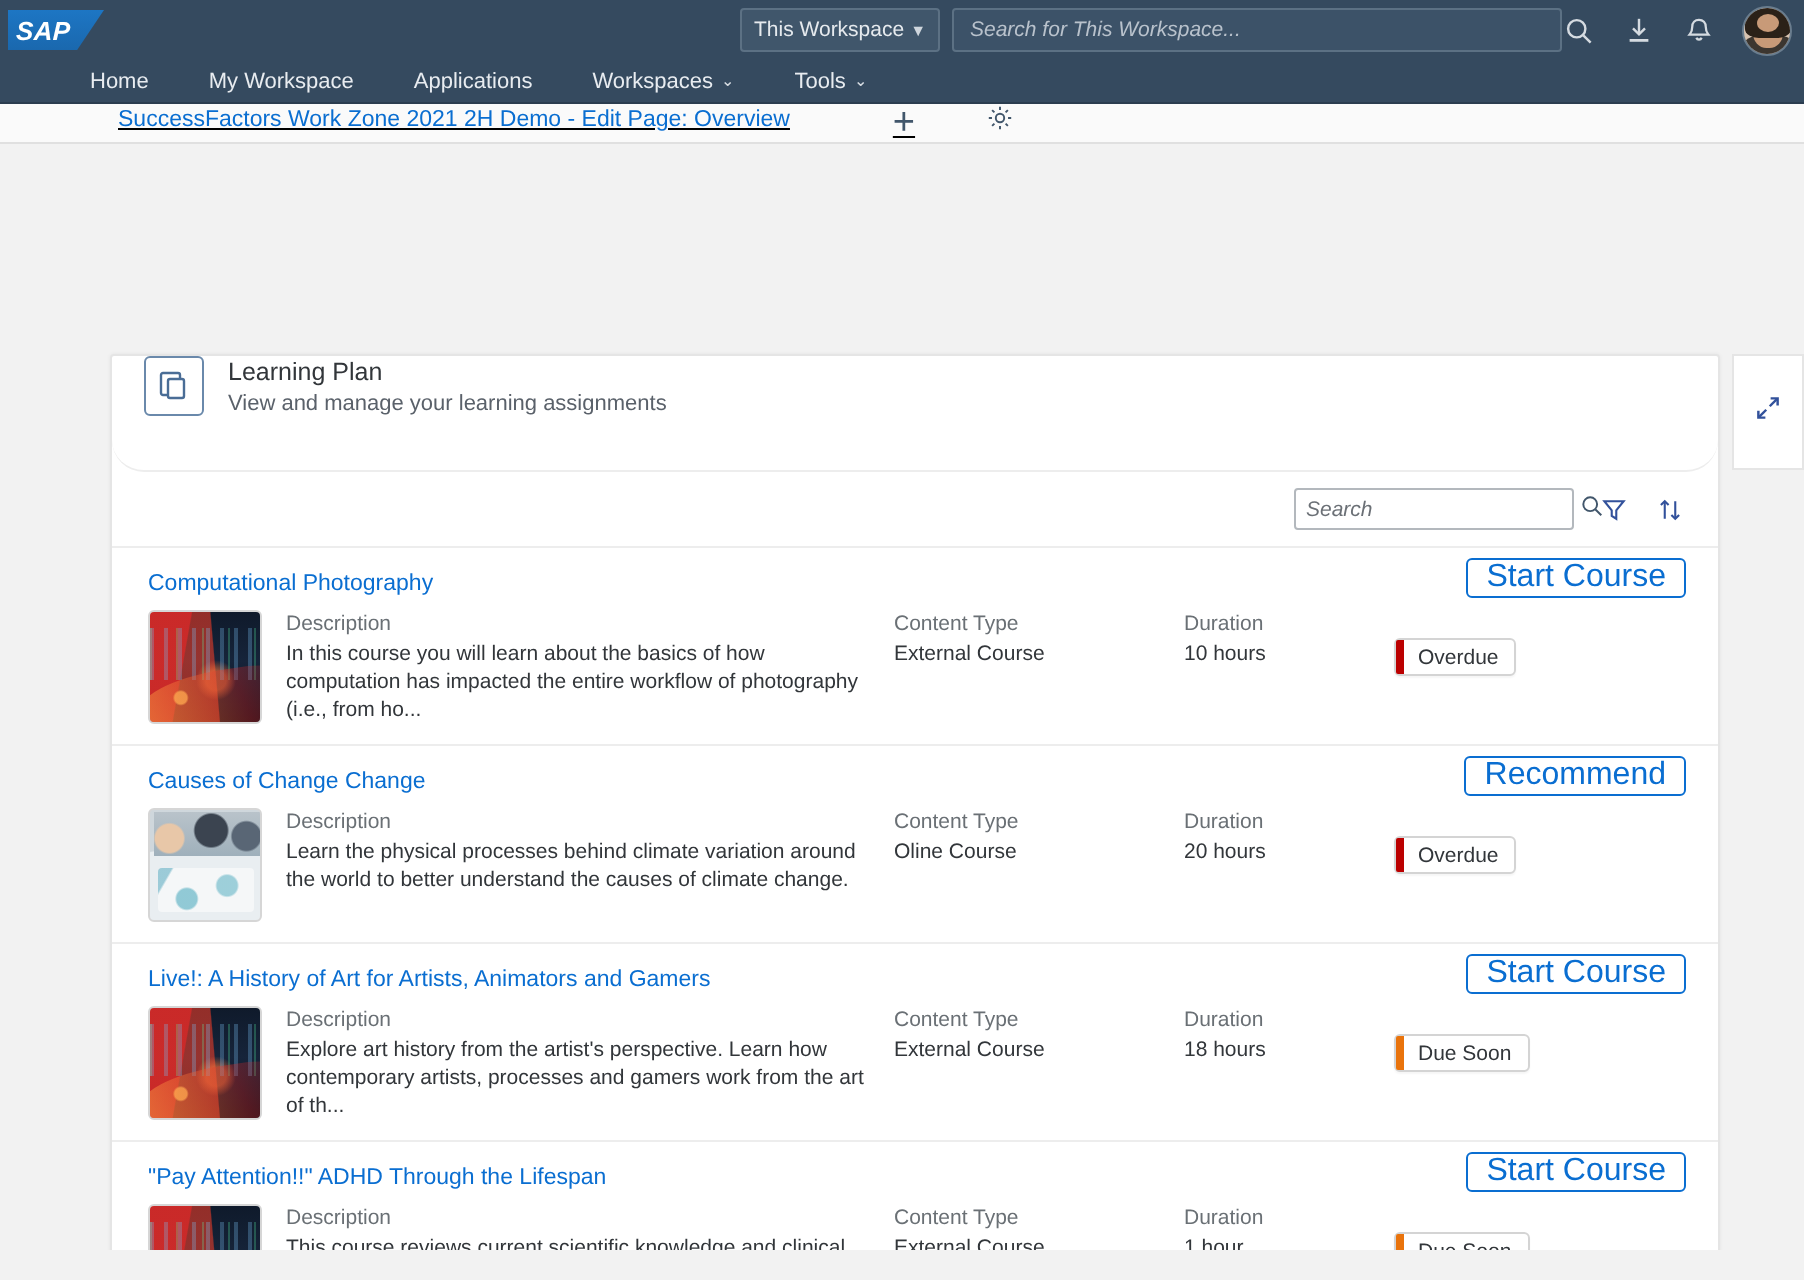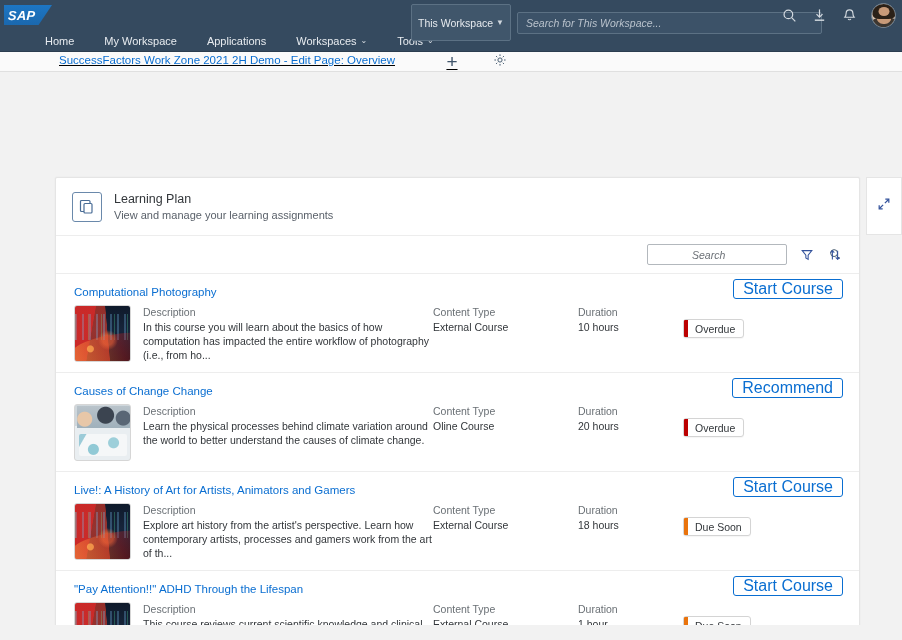--- a/index.html
+++ b/index.html
@@ -42,31 +42,30 @@
     transform: skewX(-2deg);
   }
 
   .hdr-center {
     position: absolute;
     left: 370px; top: 4px;
     display: flex; align-items: center;
     gap: 6px;
   }
   .ws-select {
-    width: 100px; height: 37px;
+    width: 100px; height: 22px;
     background: #40566b;
     border: 1px solid #5c7184;
     border-radius: 2px;
     display: flex; align-items: center;
     justify-content: space-between;
     padding: 0 6px;
     color: #e6eaee;
     font-size: 10.5px;
     cursor: pointer;
-    margin-left: 41px;
   }
   .ws-select .chev {
     font-size: 8px; color: #cfd6dd;
   }
   .ws-search {
     width: 305px; height: 22px;
     background: #3c5268;
     border: 1px solid #5c7184;
     border-radius: 2px;
     padding: 0 8px;
@@ -195,24 +194,25 @@
     width: 805px;
     background: #fff;
     border: 1px solid #e5e5e5;
     border-radius: 2px;
     box-shadow: 0 0 2px rgba(0,0,0,0.06);
   }
 
   .card-header {
     height: 58px;
     display: flex;
-    align-items: center;
+    align-items: flex-start;
     padding: 0 16px;
     border-bottom: 1px solid #ededed;
     gap: 12px;
+    border-radius: 16px;
   }
   .card-header-icon {
     width: 30px; height: 30px;
     border: 1px solid #6a89ab;
     border-radius: 3px;
     display: flex; align-items: center; justify-content: center;
     flex: none;
   }
   .card-title { font-size: 12.5px; color: #32363a; line-height: 16px; }
   .card-subtitle { font-size: 11px; color: #5a616a; line-height: 15px; margin-top: 1px; }
@@ -234,21 +234,20 @@
     background: #fff;
   }
   .search-box input {
     border: none; outline: none;
     flex: 1;
     font-size: 10.5px;
     font-style: italic;
     color: #5a5f65;
     font-family: "Liberation Sans", sans-serif;
     background: transparent;
-    margin-left: 39px;
   }
   .search-box input::placeholder { color: #6b7076; font-style: italic; }
   .tb-icon { cursor: pointer; display:flex; align-items:center; justify-content:center; width:16px; height:16px;}
 
   
   .row {
     border-bottom: 1px solid #ededed;
     padding: 8px 16px 10px 18px;
     position: relative;
   }
@@ -311,21 +310,21 @@
     position:absolute; left:4px; bottom:4px; width:48px; height:22px;
     background:
       linear-gradient(120deg, rgba(140,195,210,.85) 0 6px, transparent 7px),
       radial-gradient(circle at 30% 70%, rgba(120,190,205,.8) 0 5px, transparent 6px),
       radial-gradient(circle at 72% 40%, rgba(120,190,205,.7) 0 5px, transparent 6px),
       #f5f7f8;
     border-radius: 2px;
   }
 
   .col-desc { margin-left: 12px; width: 290px; flex: none; }
-  .col-type { width: 145px; flex: none; }
+  .col-type { margin-left: 14px; width: 145px; flex: none; }
   .col-dur  { width: 105px; flex: none; }
   .field-label { font-size: 10.5px; color: #6a7075; line-height: 15px; }
   .field-value { font-size: 10.5px; color: #32363a; line-height: 14px; }
   .desc-text { font-size: 10.5px; color: #32363a; line-height: 14px; }
 
   .badge {
     display: inline-flex; align-items: center;
     height: 19px;
     background: #fff;
     border: 1px solid #d4d4d4;

